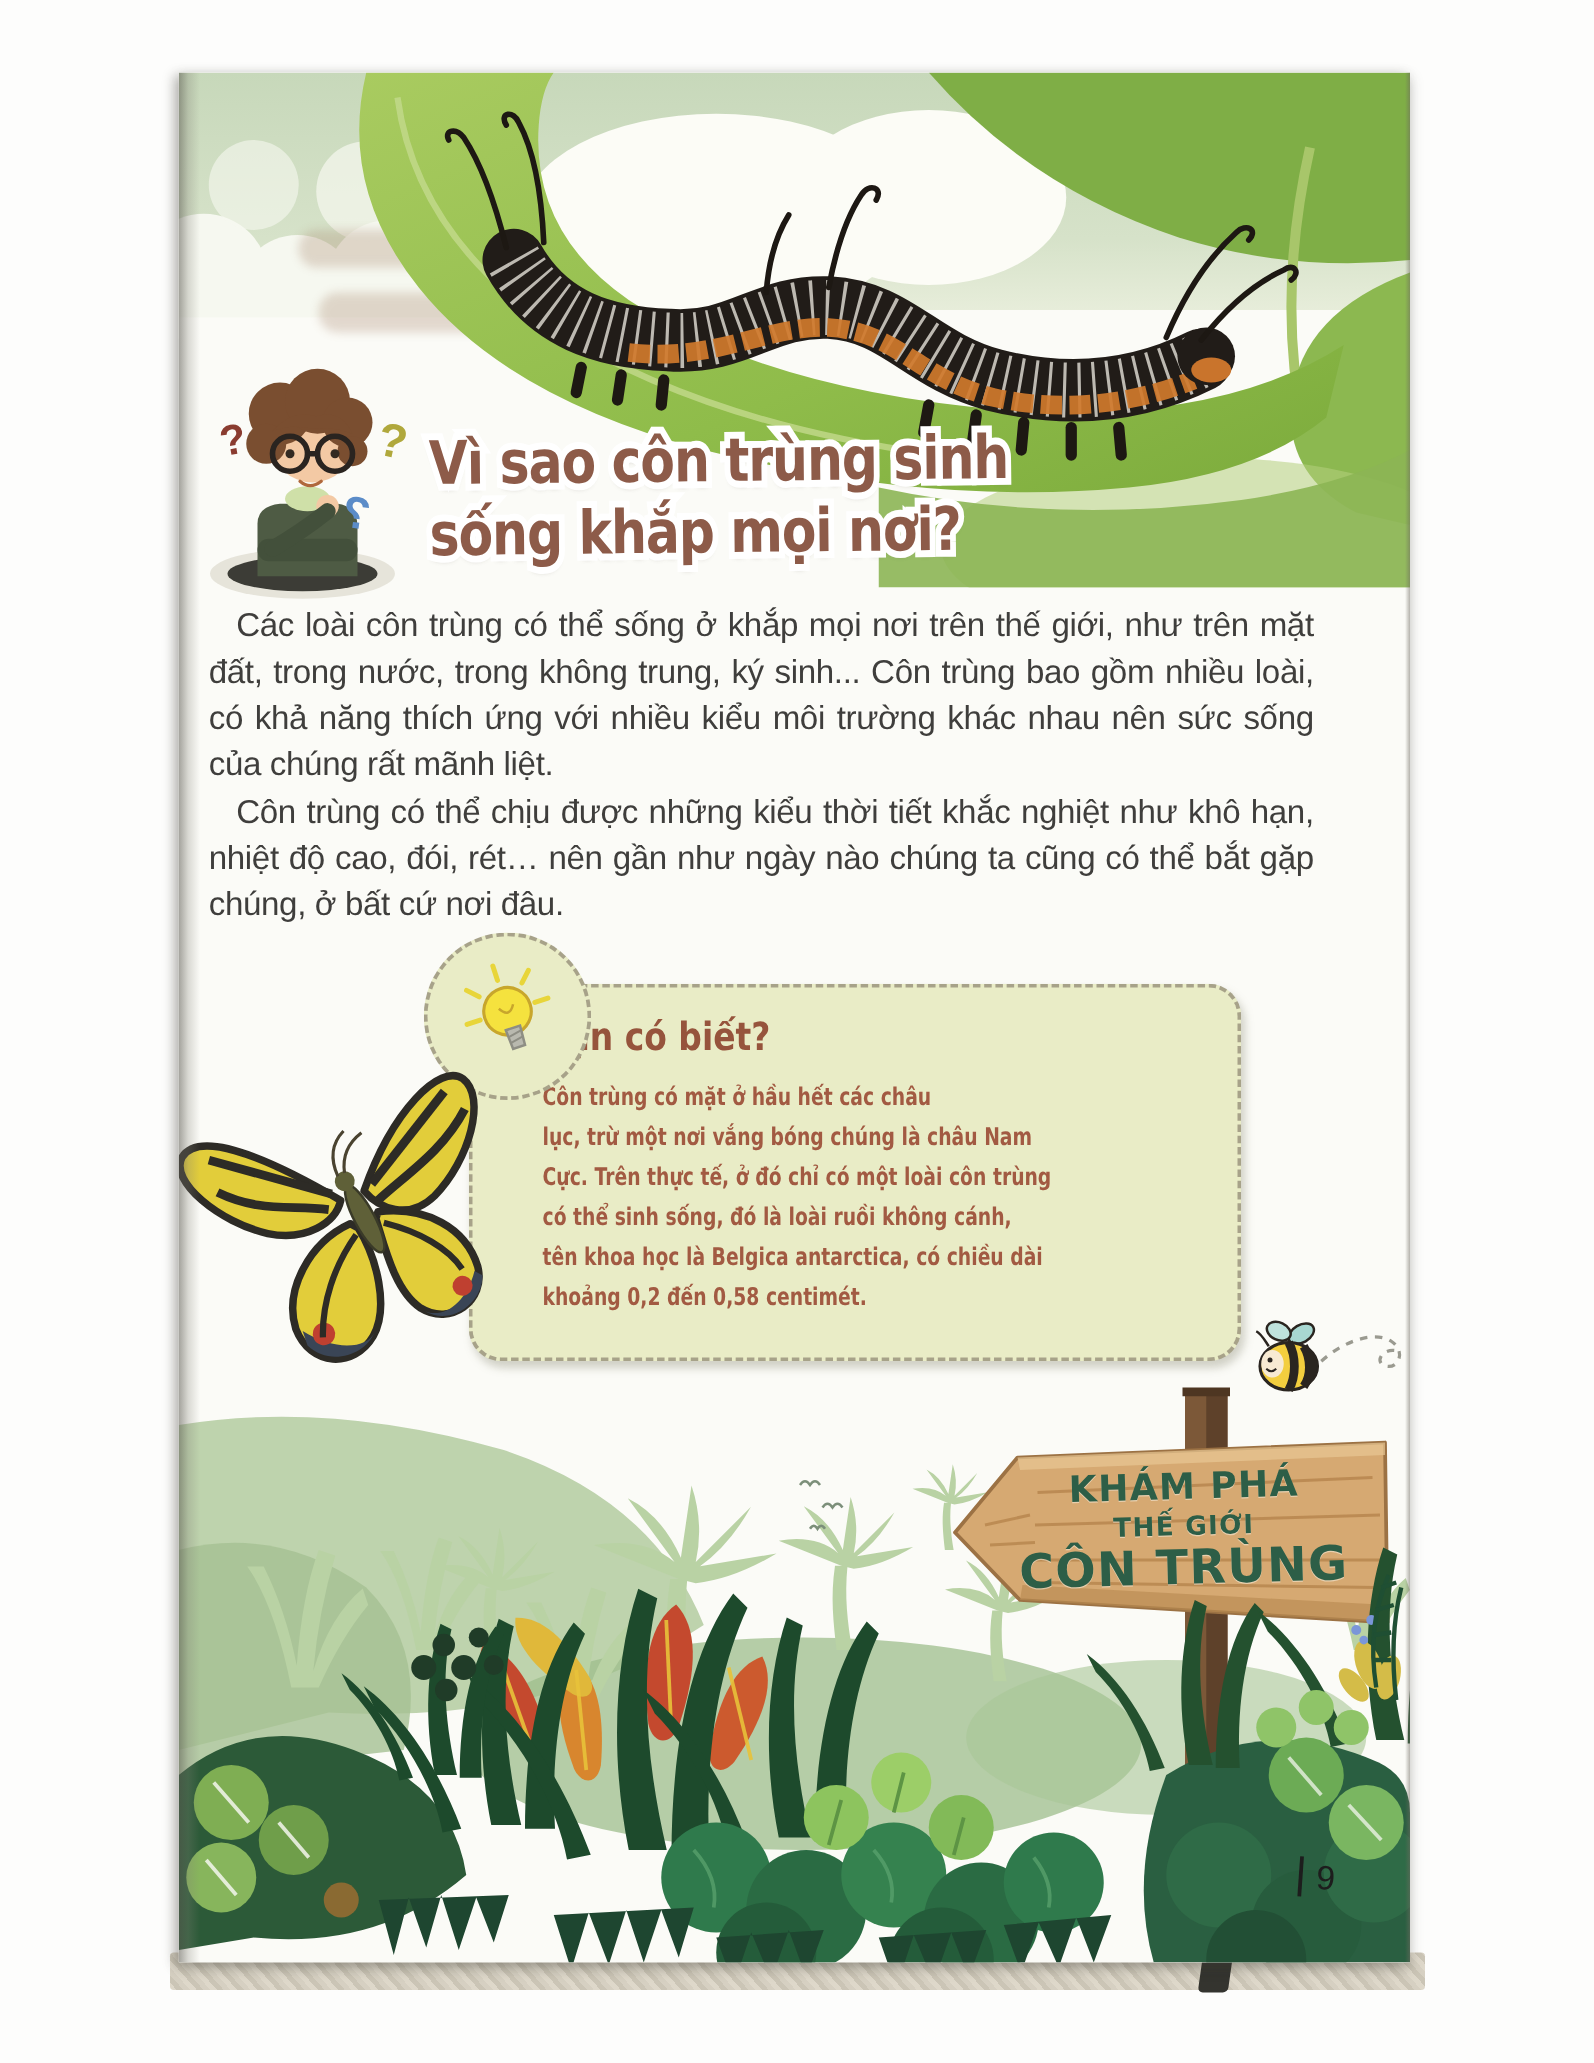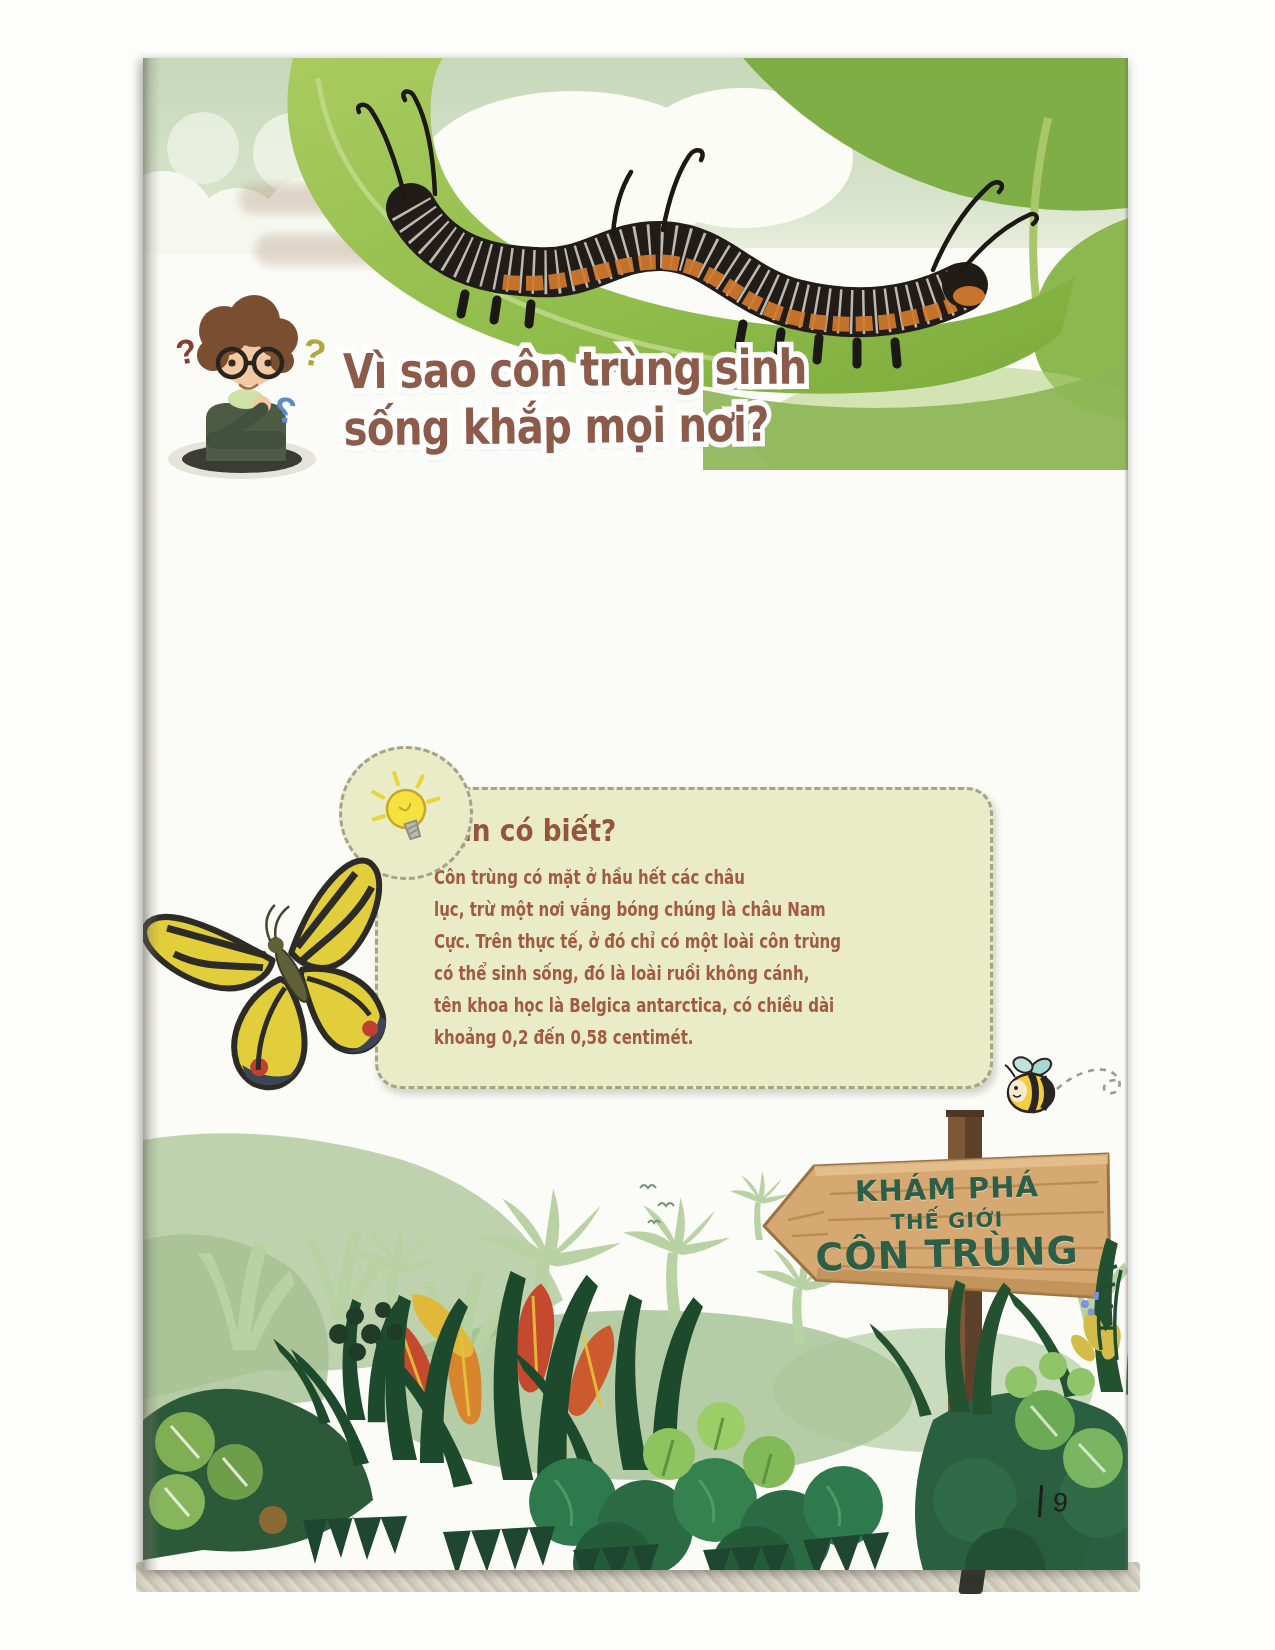--- a/index.html
+++ b/index.html
@@ -175,20 +175,22 @@
     <div class="title">
       <div class="t-line">
         <span class="stroke">Vì sao côn trùng sinh</span><span class="fill">Vì sao côn trùng sinh</span>
       </div>
       <div class="t-line">
         <span class="stroke">sống khắp mọi nơi?</span><span class="fill">sống khắp mọi nơi?</span>
       </div>
     </div>
 
     <div class="bodytext">
+      <p>Các loài côn trùng có thể sống ở khắp mọi nơi trên thế giới, như trên mặt đất, trong nước, trong không trung, ký sinh... Côn trùng bao gồm nhiều loài, có khả năng thích ứng với nhiều kiểu môi trường khác nhau nên sức sống của chúng rất mãnh liệt.</p>
+      <p>Côn trùng có thể chịu được những kiểu thời tiết khắc nghiệt như khô hạn, nhiệt độ cao, đói, rét… nên gần như ngày nào chúng ta cũng có thể bắt gặp chúng, ở bất cứ nơi đâu.</p>
     </div>
 
     <div class="know-box">
       <div class="kb-head">Bạn có biết?</div>
       <div class="kb-lines">
         <div>Côn trùng có mặt ở hầu hết các châu</div>
         <div>lục, trừ một nơi vắng bóng chúng là châu Nam</div>
         <div>Cực. Trên thực tế, ở đó chỉ có một loài côn trùng</div>
         <div>có thể sinh sống, đó là loài ruồi không cánh,</div>
         <div>tên khoa học là Belgica antarctica, có chiều dài</div>

